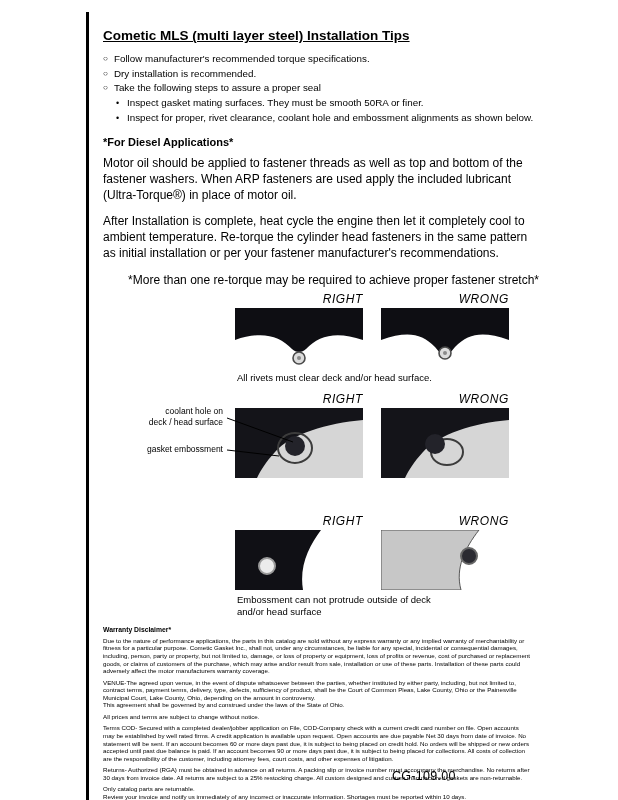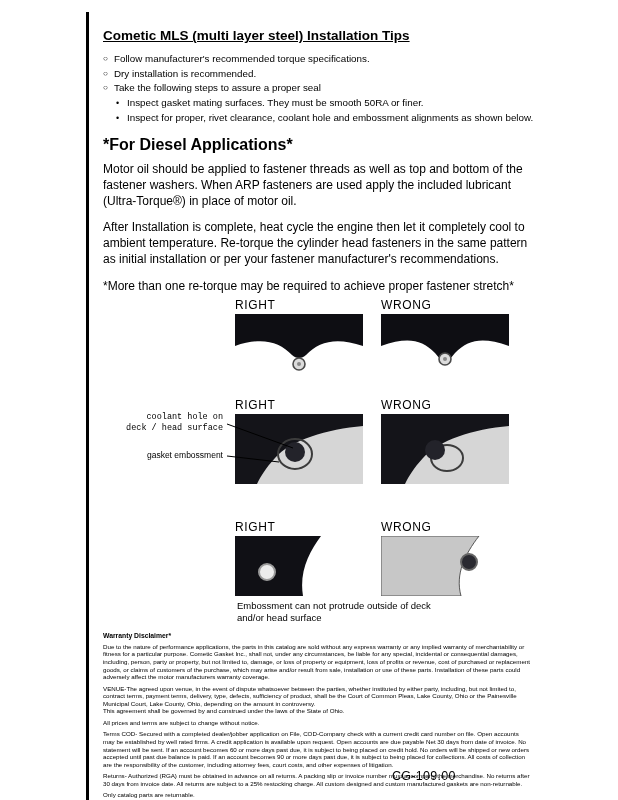--- a/index.html
+++ b/index.html
@@ -9,25 +9,25 @@
     background:#ffffff; color:#000;
     font-family:"Liberation Sans", sans-serif; overflow:hidden;
   }
   .left-rule { position:absolute; left:86px; top:0; width:3px; height:800px; background:#000; }
   .content { position:absolute; left:103px; top:16px; width:442px; }
   .title { font-size:13.5px; font-weight:bold; text-decoration:underline; margin-bottom:9px; }
   .bullet { display:flex; font-size:9.8px; line-height:1.4; margin-bottom:1px; }
   .bullet .m { width:11px; flex:none; font-size:8px; padding-top:1px; }
   .bullet.sub { margin-left:13px; }
   .bullet.sub .m { font-size:9px; }
-  .heading2 { font-size:16px; font-weight:bold; margin:11px 0 7px; }
+  .heading2 { font-size:11px; font-weight:bold; margin:11px 0 7px; }
   .para { font-size:12px; line-height:1.35; margin-bottom:10px; width:436px; white-space:pre-line; }
-  .note { margin-bottom:4px; }
+  .note { margin-bottom:4px;text-align:right; }
   .figures { position:relative; width:442px; height:332px; }
-  .flabel { position:absolute; width:128px; text-align:left; font-size:12px; letter-spacing:0.6px; }
+  .flabel { position:absolute; width:128px; text-align:right; font-size:12px; letter-spacing:0.6px;font-style:italic; }
   .panel { position:absolute; display:block; }
   .fcaption { position:absolute; font-size:9.5px; line-height:1.25; white-space:pre-line; }
   .callout { position:absolute; font-size:8.5px; line-height:1.3; text-align:right; white-space:pre-line; }
   .arrows { position:absolute; left:0; top:0; pointer-events:none; }
   .warranty { margin-top:2px; width:428px; }
   .w-head { font-size:6.8px; font-weight:bold; margin-bottom:4px; }
   .w-para { font-size:6.2px; line-height:1.22; margin-bottom:4px; white-space:pre-line; }
   .footer { position:absolute; left:392px; top:757px; font-size:12.5px; letter-spacing:0.3px; }
 </style>
 </head>
@@ -74,24 +74,25 @@
         <path d="M0 0 H128 V32 C102 23 84 27 71 41 C67 45 61 45 57 41 C44 27 26 23 0 32 Z" fill="#0e0e13"></path>
         <circle cx="64" cy="50" r="6" fill="#dcdcdc" stroke="#4a4a4a" stroke-width="1.6"></circle>
         <circle cx="64" cy="50" r="2" fill="#8a8a8a"></circle>
       </svg>
       <svg class="panel" style="left:278px; top:16px;" width="128" height="60" viewBox="0 0 128 60">
         <rect width="128" height="60" fill="#ffffff"></rect>
         <path d="M0 0 H128 V32 C102 23 88 25 74 39 L64 51 L54 39 C40 25 26 23 0 32 Z" fill="#0e0e13"></path>
         <circle cx="64" cy="45" r="6" fill="#dcdcdc" stroke="#4a4a4a" stroke-width="1.6"></circle>
         <circle cx="64" cy="45" r="2" fill="#8a8a8a"></circle>
       </svg>
+      <div class="fcaption" style="left:134px; top:80px;">All rivets must clear deck and/or head surface.</div>
 
       <div class="flabel" style="left:132px; top:100px;">RIGHT</div>
       <div class="flabel" style="left:278px; top:100px;">WRONG</div>
-      <div class="callout" style="left:8px; top:114px; width:112px;font-family:Liberation Mono, monospace;">coolant hole on
+      <div class="callout" style="left:8px; top:114px; width:112px;">coolant hole on
 deck / head surface</div>
       <div class="callout" style="left:8px; top:152px; width:112px;">gasket embossment</div>
       <svg class="panel" style="left:132px; top:116px;" width="128" height="70" viewBox="0 0 128 70">
         <rect width="128" height="70" fill="#d6d6d6"></rect>
         <path d="M0 0 H128 V12 C92 15 56 26 40 44 C30 55 26 62 22 70 H0 Z" fill="#141419"></path>
         <ellipse cx="60" cy="40" rx="17" ry="15" fill="none" stroke="#3c3c3c" stroke-width="2"></ellipse>
         <circle cx="60" cy="38" r="10" fill="#23232a"></circle>
       </svg>
       <svg class="panel" style="left:278px; top:116px;" width="128" height="70" viewBox="0 0 128 70">
         <rect width="128" height="70" fill="#d6d6d6"></rect>

